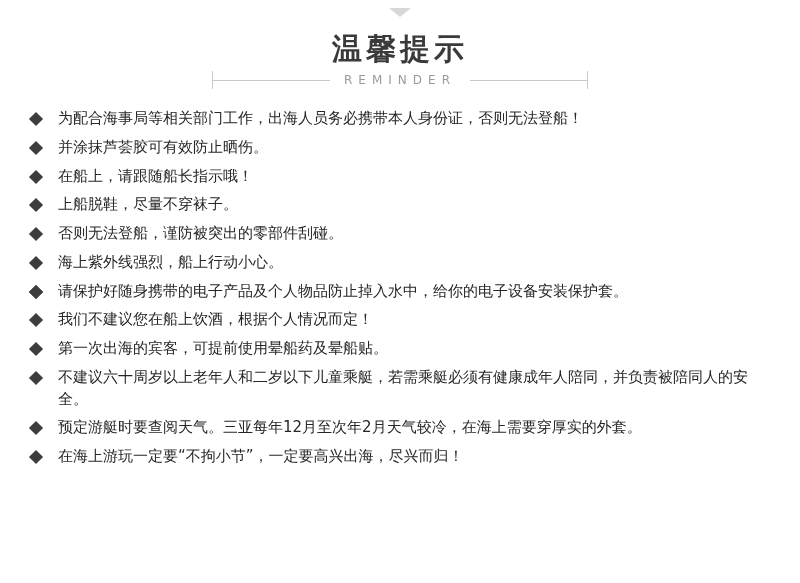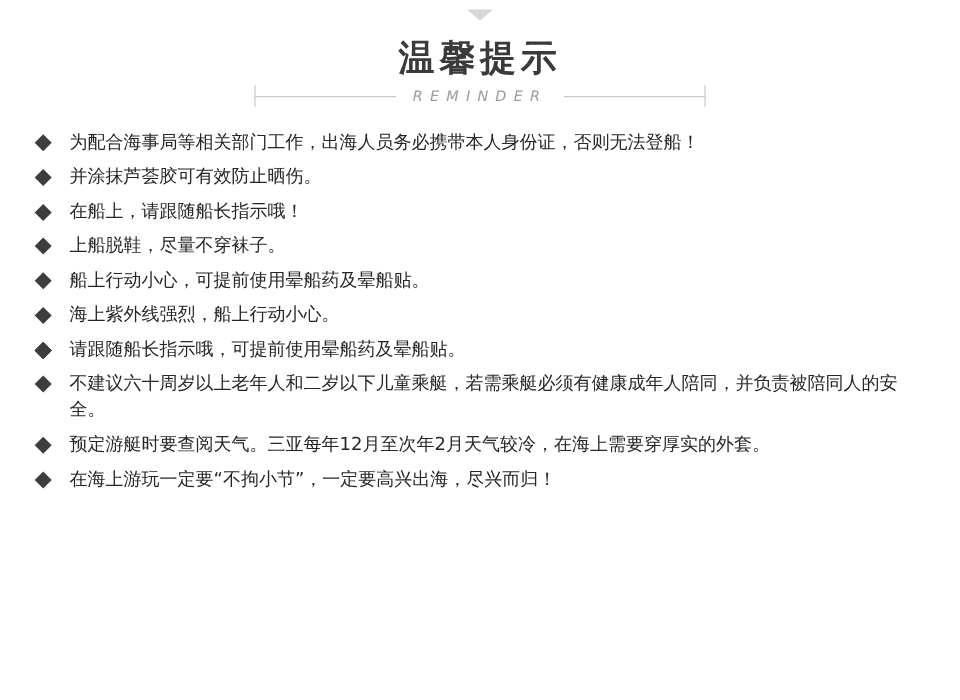--- a/index.html
+++ b/index.html
@@ -50,21 +50,20 @@
     color: #3a3a3a;
     line-height: 1.1;
     margin: 0;
   }
   .subtitle-wrap {
     margin-top: 6px;
     display: flex;
     align-items: center;
     justify-content: center;
     gap: 0;
-    font-style: italic;
   }
   .rule-box {
     position: relative;
     width: 118px;
     height: 18px;
   }
   .rule-box::before {
     content: "";
     position: absolute;
     left: 0; right: 0; top: 50%;
@@ -146,38 +145,40 @@
     <li class="notice-item">
       <span class="bullet"></span>
       <span>在船上，请跟随船长指示哦！</span>
     </li>
     <li class="notice-item">
       <span class="bullet"></span>
       <span>上船脱鞋，尽量不穿袜子。</span>
     </li>
     <li class="notice-item">
       <span class="bullet"></span>
-      <span>船上行动小心，可提前使用晕船药及晕船贴。</span>
+      <span>否则无法登船，谨防被突出的零部件刮碰。</span>
     </li>
     <li class="notice-item">
       <span class="bullet"></span>
       <span>海上紫外线强烈，船上行动小心。</span>
     </li>
     <li class="notice-item">
       <span class="bullet"></span>
     </li>
     <li class="notice-item">
       <span class="bullet"></span>
+      <span>请保护好随身携带的电子产品及个人物品防止掉入水中，给你的电子设备安装保护套。</span>
     </li>
     <li class="notice-item">
       <span class="bullet"></span>
+      <span>我们不建议您在船上饮酒，根据个人情况而定！</span>
     </li>
     <li class="notice-item">
       <span class="bullet"></span>
-      <span>请跟随船长指示哦，可提前使用晕船药及晕船贴。</span>
+      <span>第一次出海的宾客，可提前使用晕船药及晕船贴。</span>
     </li>
     <li class="notice-item">
       <span class="bullet"></span>
       <span>不建议六十周岁以上老年人和二岁以下儿童乘艇，若需乘艇必须有健康成年人陪同，并负责被陪同人的安全。</span>
     </li>
     <li class="notice-item">
       <span class="bullet"></span>
       <span>预定游艇时要查阅天气。三亚每年12月至次年2月天气较冷，在海上需要穿厚实的外套。</span>
     </li>
     <li class="notice-item">

